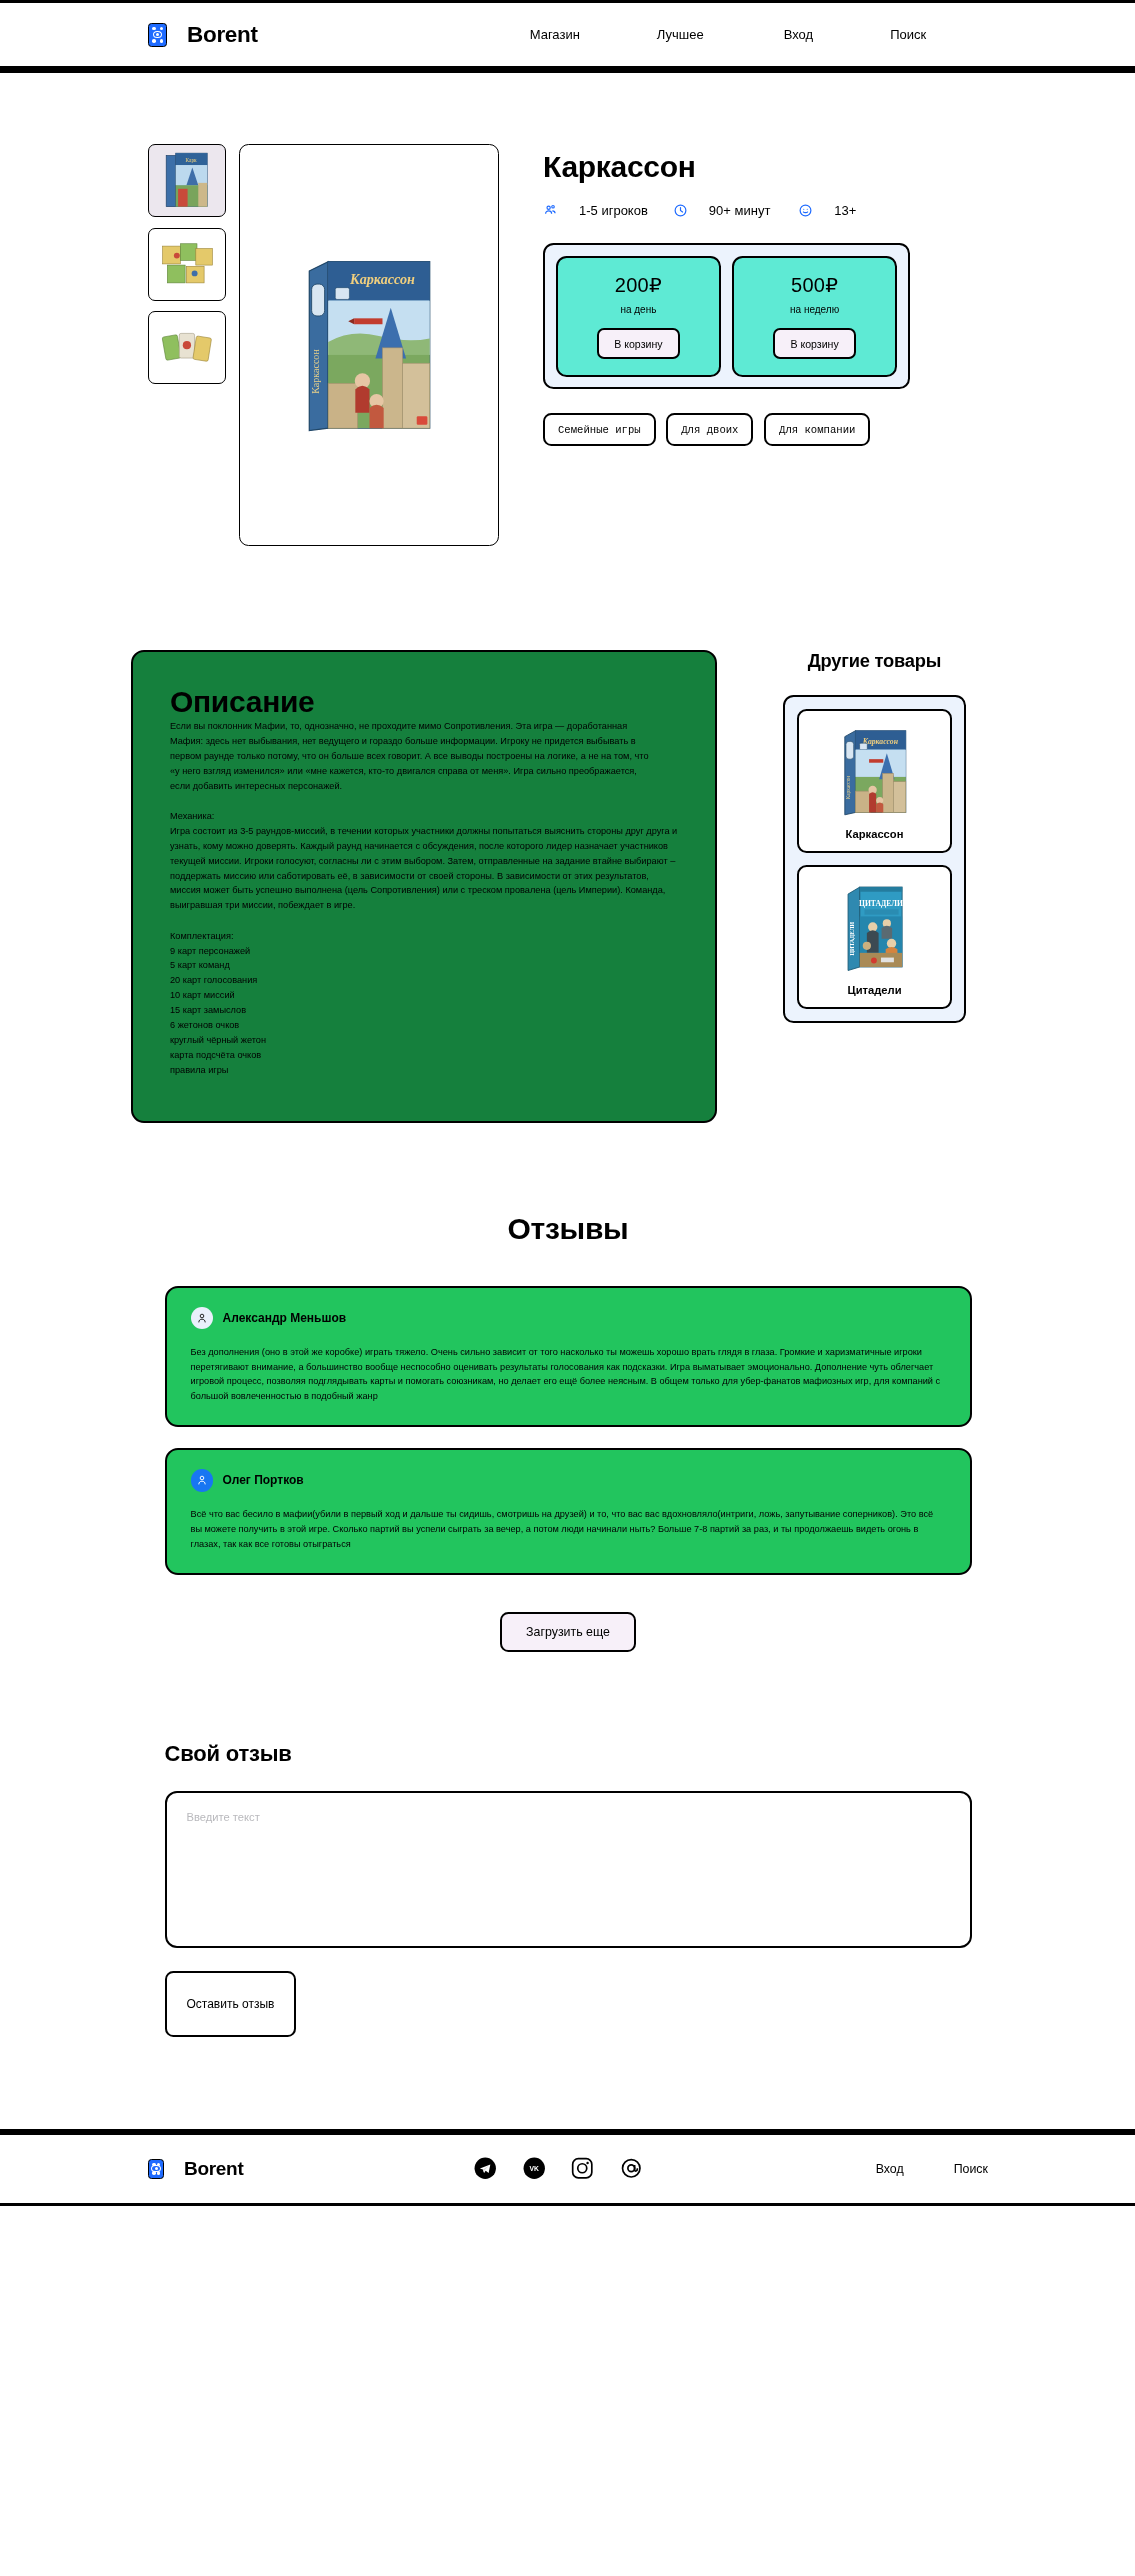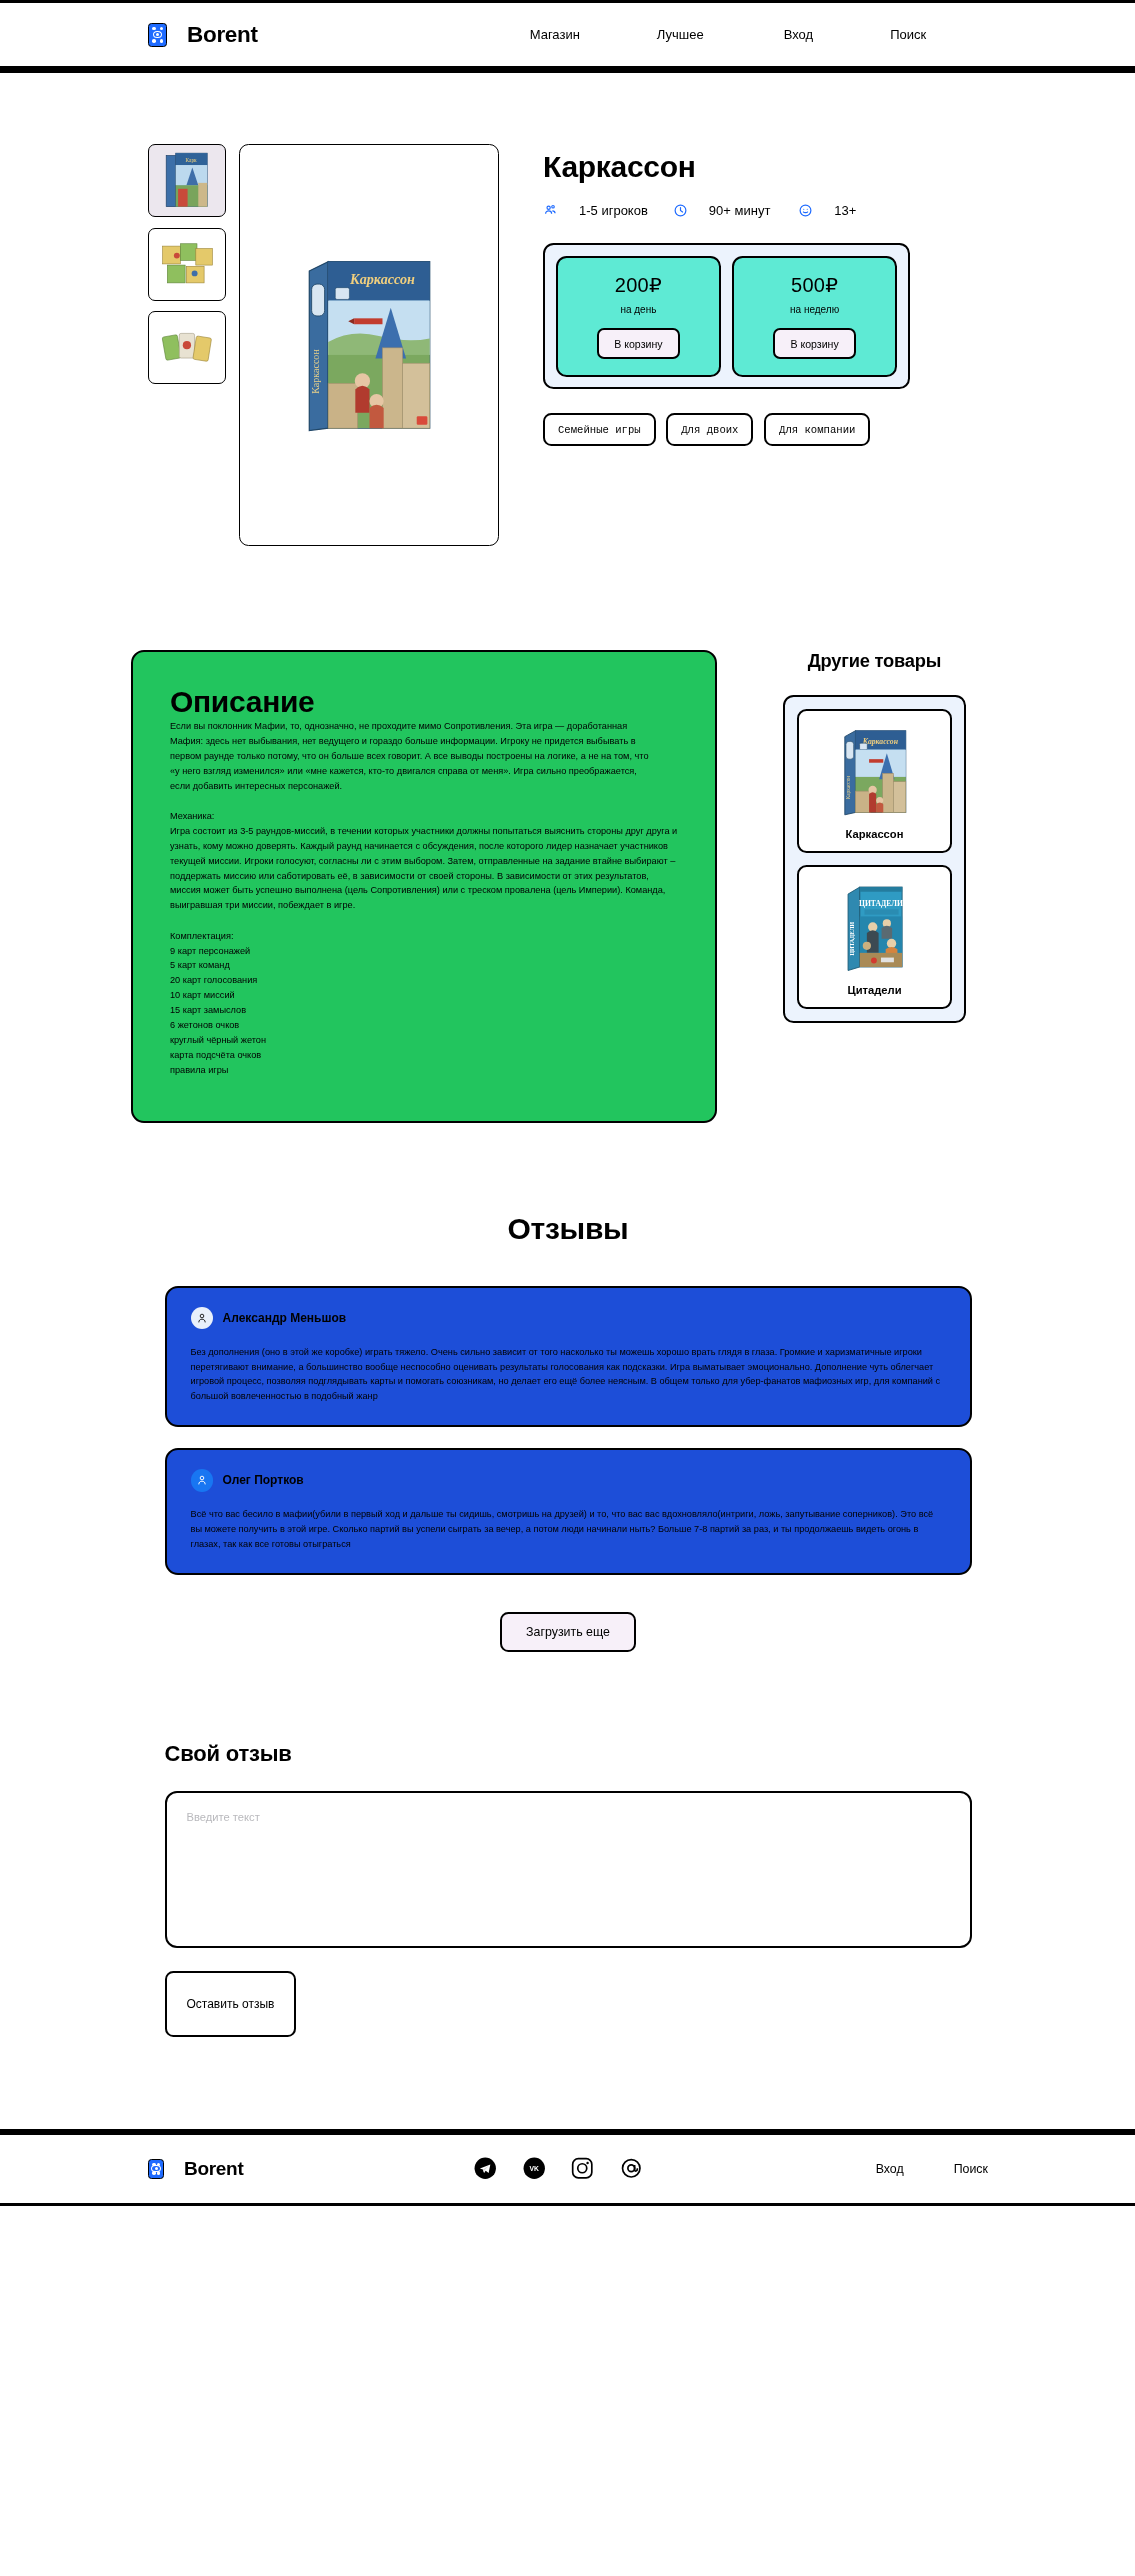--- a/index.html
+++ b/index.html
@@ -133,21 +133,21 @@
   
   .mid {
     display: flex;
     align-items: flex-start;
     padding: 104px 0 0 131px;
   }
   .desc-card {
     width: 586px;
     border: 2.4px solid #000;
     border-radius: 13px;
-    background: #22c55e;
+    background: #15803d;
     padding: 33px 37px 43px;
   }
   .desc-title { font-size: 30px; font-weight: 700; letter-spacing: -0.3px; }
   .desc-para { font-size: 9.2px; line-height: 1.62; max-width: 485px; }
   .desc-para.p2 { margin-top: 15.4px; }
   .desc-para.p3 { margin-top: 15.4px; }
   .desc-label { font-size: 9.2px; line-height: 1.62; }
   .kit-list { list-style: none; font-size: 9.2px; line-height: 1.62; }
 
   .side { margin-left: 66px; width: 183px; }
@@ -178,21 +178,21 @@
     font-size: 30px;
     font-weight: 700;
     margin-top: 89px;
     letter-spacing: -0.3px;
   }
   .review-card {
     width: 807px;
     margin: 0 auto;
     border: 2.4px solid #000;
     border-radius: 13px;
-    background: #1d4ed8;
+    background: #22c55e;
     padding: 19px 24px 21px;
   }
   .review-card.r0 { margin-top: 40px; }
   .review-card.r1 { margin-top: 21px; }
   .review-head { display: flex; align-items: center; gap: 9.5px; }
   .avatar {
     width: 22.5px; height: 22.5px; border-radius: 50%;
     display: flex; align-items: center; justify-content: center; flex: 0 0 22.5px;
   }
   .avatar.light { background: #e9f0fb; }

